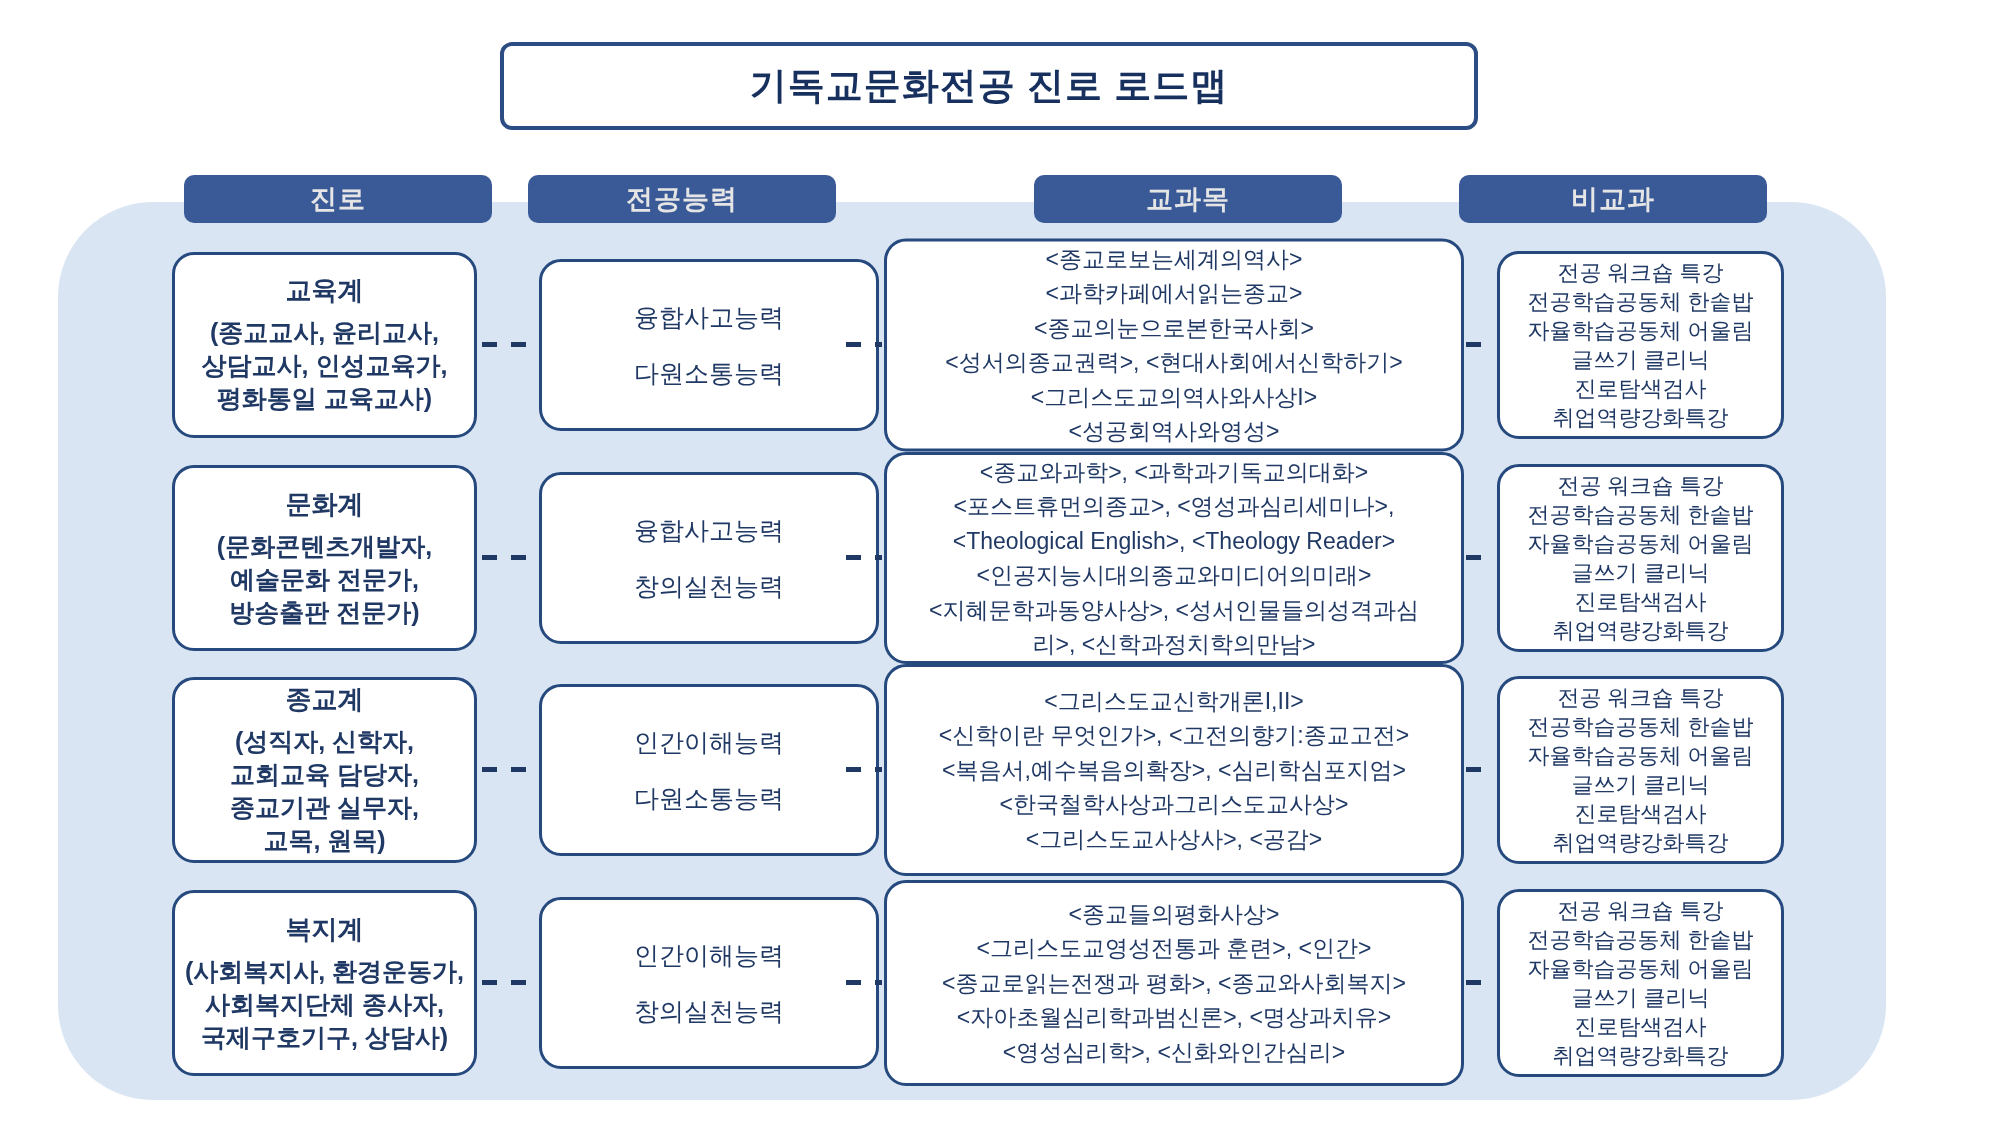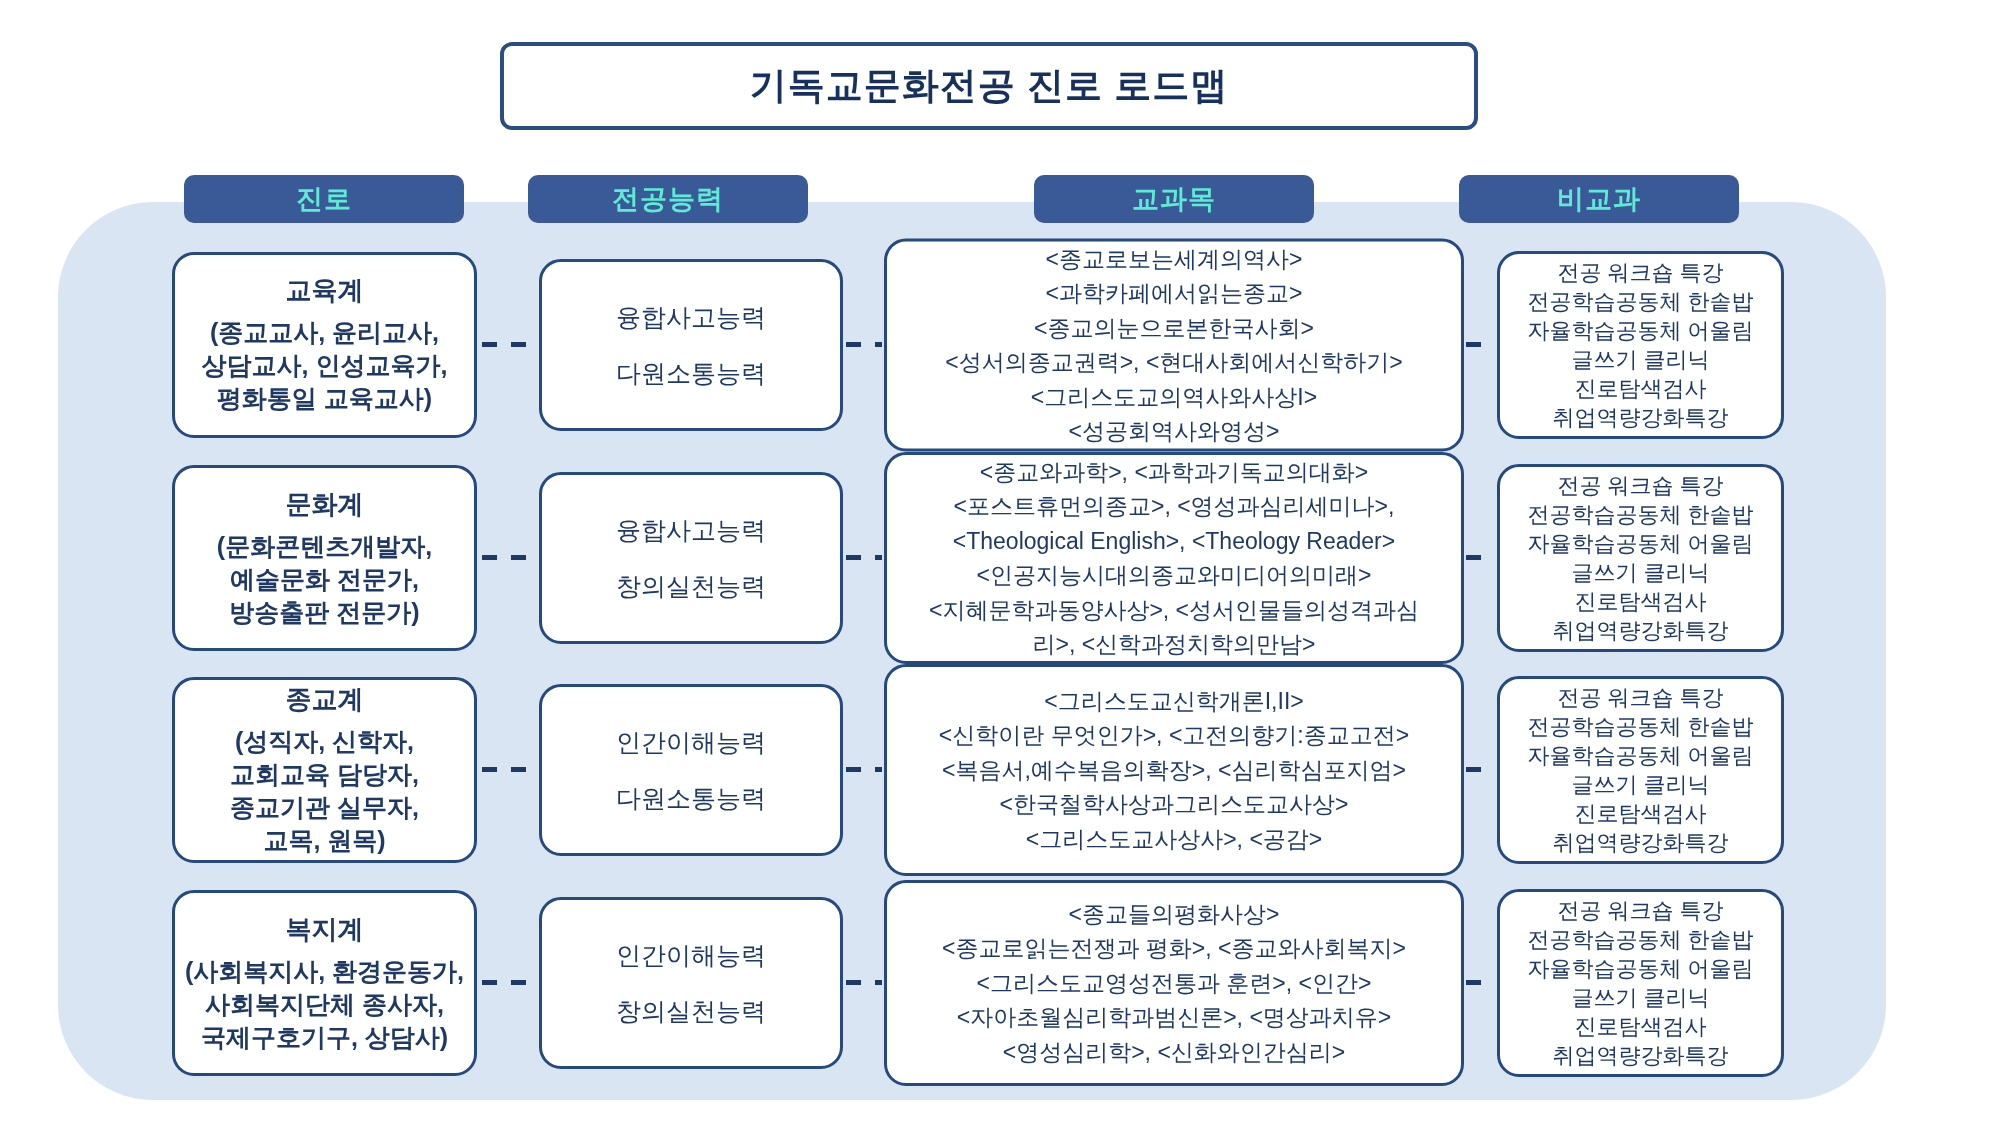--- a/index.html
+++ b/index.html
@@ -21,41 +21,41 @@
   }
 
   
   .panel{
     position:absolute;left:58px;top:202px;width:1828px;height:898px;
     background:var(--panel);border-radius:95px;
   }
 
   
   .chip{
-    position:absolute;top:175px;height:48px;width:280px;
-    background:var(--accent);border-radius:10px;color:#5eead4;
+    position:absolute;top:175px;height:48px;width:308px;
+    background:var(--accent);border-radius:10px;color:#e5e5e5;
     display:flex;align-items:center;justify-content:center;
     font-size:27px;font-weight:bold;letter-spacing:1px;
   }
   .chip.h1{left:184px;}
   .chip.h2{left:528px;}
   .chip.h3{left:1034px;}
   .chip.h4{left:1459px;}
 
   
   .row{position:absolute;left:0;width:2000px;}
   .box{
     position:absolute;top:50%;transform:translateY(-50%);
     background:#fff;border:3px solid var(--border);border-radius:22px;
     display:flex;flex-direction:column;align-items:center;justify-content:center;
     text-align:center;box-sizing:border-box;padding:6px 8px;
   }
   .c1{left:172px;width:305px;height:186px;font-weight:bold;font-size:25px;line-height:33px;}
   .c1 .field{font-size:26px;margin-bottom:9px;}
-  .c2{left:539px;width:304px;height:172px;font-size:25px;line-height:30px;}
+  .c2{left:539px;width:340px;height:172px;font-size:25px;line-height:30px;}
   .c2 .comp-line{margin:13px 0;}
   .c3{left:884px;width:580px;height:100%;font-size:23px;line-height:34.5px;padding-left:8px;}
   .c4{left:1497px;width:287px;height:188px;font-size:22px;line-height:29px;}
 
   
   .conn{
     position:absolute;top:calc(50% - 3px);height:5px;
     background:repeating-linear-gradient(90deg,var(--navy) 0 15px,transparent 15px 29px);
   }
   .conn1{left:482px;width:47px;}
@@ -194,22 +194,22 @@
             <div>사회복지단체 종사자,</div>
             <div>국제구호기구, 상담사)</div>
           </div>
     </div>
     <div class="box c2">
           <div class="comp-line">인간이해능력</div>
           <div class="comp-line">창의실천능력</div>
         </div>
     <div class="box c3">
           <div>&lt;종교들의평화사상&gt;</div>
+          <div>&lt;그리스도교영성전통과 훈련&gt;, &lt;인간&gt;</div>
           <div>&lt;종교로읽는전쟁과 평화&gt;, &lt;종교와사회복지&gt;</div>
-          <div>&lt;그리스도교영성전통과 훈련&gt;, &lt;인간&gt;</div>
           <div>&lt;자아초월심리학과범신론&gt;, &lt;명상과치유&gt;</div>
           <div>&lt;영성심리학&gt;, &lt;신화와인간심리&gt;</div>
         </div>
     <div class="box c4">
           <div>전공 워크숍 특강</div>
           <div>전공학습공동체 한솥밥</div>
           <div>자율학습공동체 어울림</div>
           <div>글쓰기 클리닉</div>
           <div>진로탐색검사</div>
           <div>취업역량강화특강</div>

